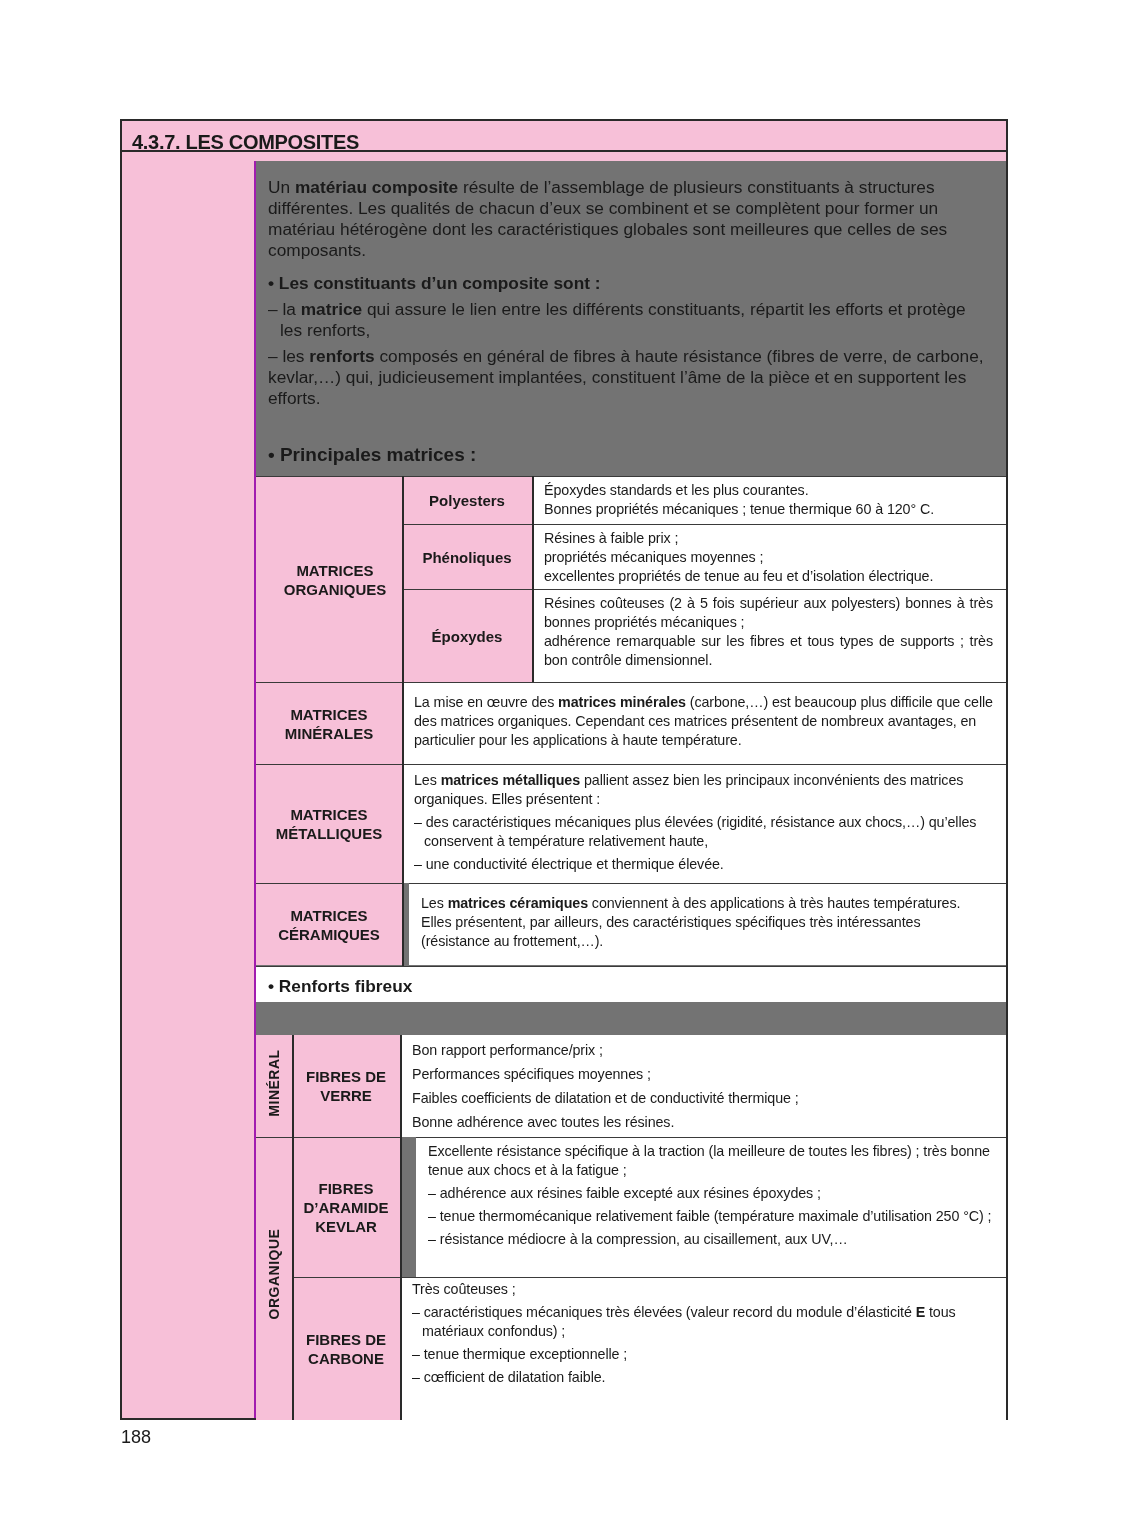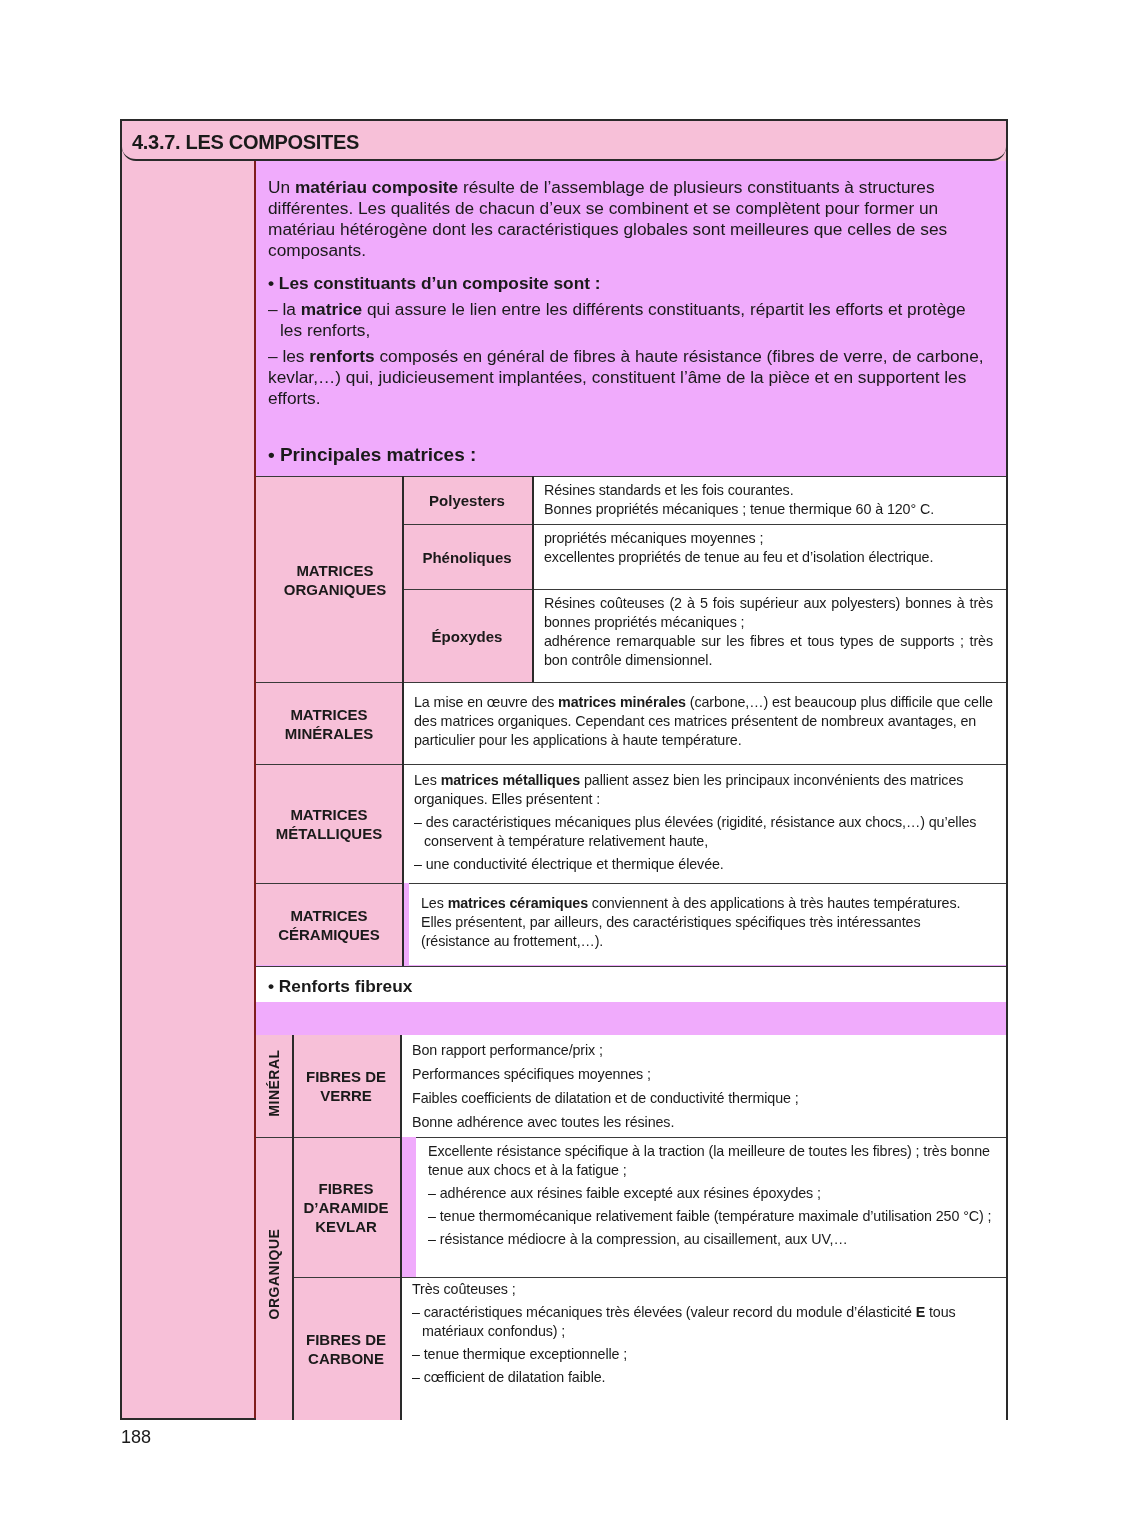--- a/index.html
+++ b/index.html
@@ -4,29 +4,28 @@
 <style>
   * { box-sizing: border-box; margin: 0; padding: 0; }
   html, body { width: 1125px; height: 1539px; background: #ffffff; }
   body { position: relative; font-family: "Liberation Sans", sans-serif; color: #1a1a1a; }
 
   .frame {
     position: absolute; left: 120px; top: 119px; width: 888px; height: 1301px;
     border: 2px solid #2a2a2a; background: #f7c0d8;
   }
   .title-bar {
-    position: absolute; left: 0; top: 0; right: 0; height: 40px;
+    position: absolute; left: 0; top: 0; right: 0; height: 31px;
     border-bottom: 2px solid #2a2a2a; background: #f7c0d8;
     font-weight: bold; font-size: 20px; letter-spacing: -0.3px;
     padding: 10px 0 0 10px;
-    border-radius: 14px;
   }
   .content {
     position: absolute; left: 132px; top: 40px; right: 0; bottom: 0;
-    background: #f0abfc; border-left: 2px solid #7f1d1d;
+    background: #737373; border-left: 2px solid #a21caf;
   }
   .intro { position: absolute; left: 12px; top: 16px; right: 14px; font-size: 17.3px; line-height: 21px; }
   .intro p { margin: 0; }
   .intro .para1 { margin-bottom: 12px; }
   .intro .heading { font-weight: bold; margin-bottom: 5px; }
   .intro .dash { padding-left: 12px; text-indent: -12px; margin-bottom: 5px; }
   .intro .dash2 { margin-bottom: 5px; }
   .pm-heading { position: absolute; left: 12px; top: 283px; font-size: 19px; font-weight: bold; }
 
   .cell { position: absolute; border-top: 1.5px solid #3a3a3a; }
@@ -58,25 +57,26 @@
       <p class="heading">• Les constituants d’un composite sont :</p>
       <p class="dash"><span>– la </span><b>matrice</b><span> qui assure le lien entre les différents constituants, répartit les efforts et protège les renforts,</span></p>
       <p class="dash2"><span>– les </span><b>renforts</b><span> composés en général de fibres à haute résistance (fibres de verre, de carbone, kevlar,…) qui, judicieusement implantées, constituent l’âme de la pièce et en supportent les efforts.</span></p>
     </div>
 
     <div class="pm-heading">• Principales matrices :</div>
 
     <div class="cell pink lbl" style="left:0; top:315px; width:158px; height:206px;">MATRICES ORGANIQUES</div>
     <div class="cell pink sub" style="left:146px; top:315px; width:130px; height:48px;">Polyesters</div>
     <div class="cell white desc" style="left:276px; top:315px; right:0; height:48px;">
-      <div>Résines standards et les fois courantes.</div>
+      <div>Époxydes standards et les plus courantes.</div>
       <div>Bonnes propriétés mécaniques ; tenue thermique 60 à 120° C.</div>
     </div>
     <div class="cell pink sub" style="left:146px; top:363px; width:130px; height:65px;">Phénoliques</div>
     <div class="cell white desc" style="left:276px; top:363px; right:0; height:65px;">
+      <div>Résines à faible prix ;</div>
       <div>propriétés mécaniques moyennes ;</div>
       <div>excellentes propriétés de tenue au feu et d’isolation électrique.</div>
     </div>
     <div class="cell pink sub" style="left:146px; top:428px; width:130px; height:93px;">Époxydes</div>
     <div class="cell white desc just" style="left:276px; top:428px; right:0; height:93px;">
       <div>Résines coûteuses (2 à 5 fois supérieur aux polyesters) bonnes à très bonnes propriétés mécaniques ;</div>
       <div>adhérence remarquable sur les fibres et tous types de supports ; très bon contrôle dimensionnel.</div>
     </div>
 
     <div class="cell pink lbl" style="left:0; top:521px; width:146px; height:82px;">MATRICES MINÉRALES</div>

